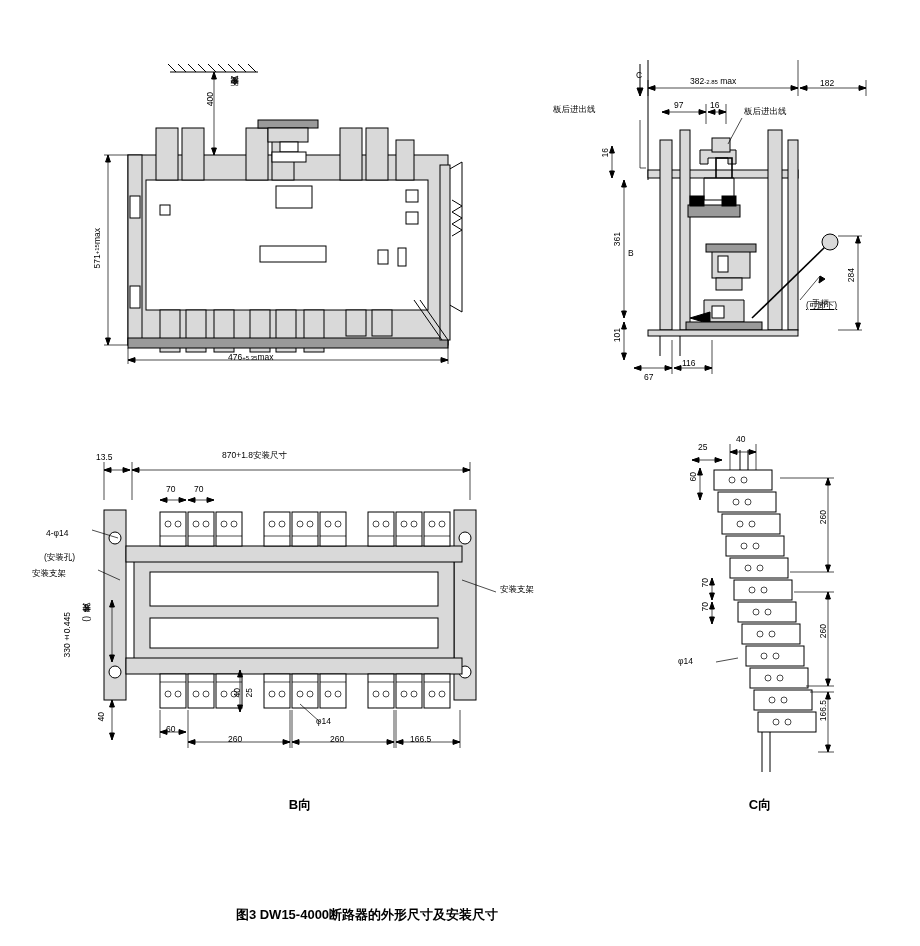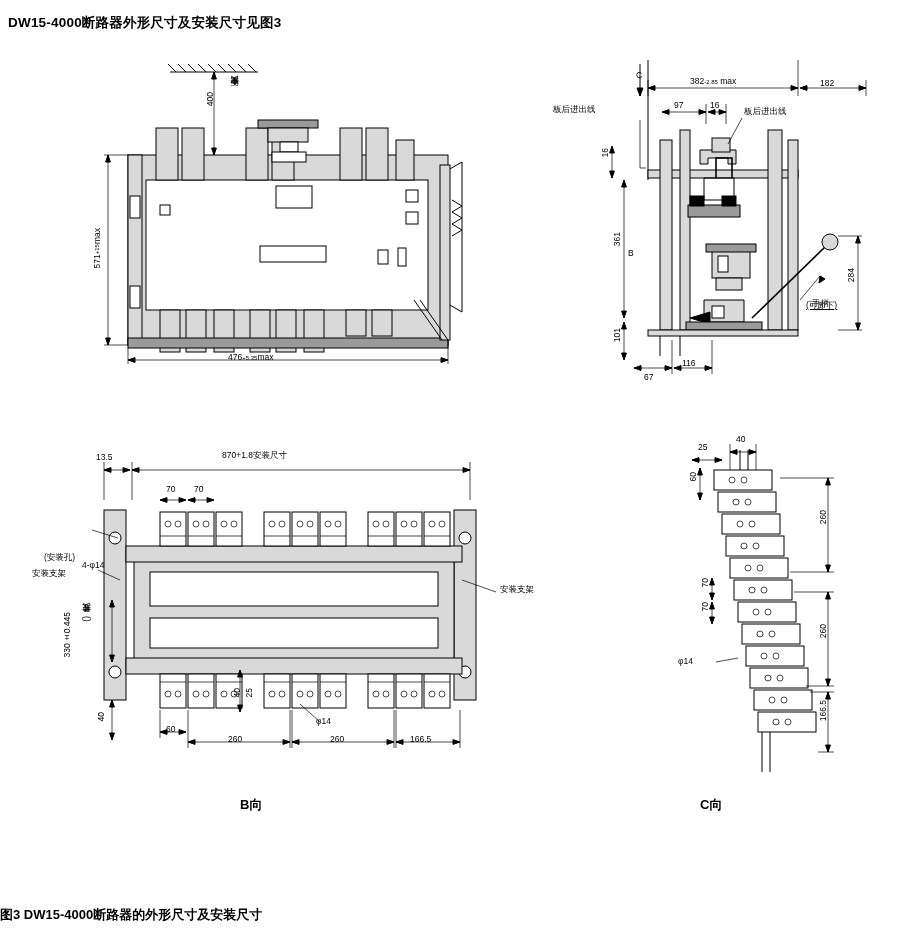--- a/index.html
+++ b/index.html
@@ -10,41 +10,40 @@
     color:#000;
     position:relative;
     overflow:hidden;
   }
   .page{position:relative;width:920px;height:946px;}
   .title{
     position:absolute;left:8px;top:14px;
     font-size:13.5px;font-weight:bold;letter-spacing:.2px;
   }
   .caption{
-    position:absolute;text-align:left;font-size:13px;font-weight:bold;
+    position:absolute;text-align:center;font-size:13px;font-weight:bold;
   }
   .lbl{position:absolute;font-size:10px;white-space:nowrap;}
   .lbl.sm{font-size:8.5px;}
   .vertu{writing-mode:vertical-rl;transform:rotate(180deg);}
   svg{position:absolute;left:0;top:0;overflow:visible;}
   .ln{stroke:#000;stroke-width:1;fill:none;}
   .ln2{stroke:#000;stroke-width:1.6;fill:none;}
   .thin{stroke:#000;stroke-width:.7;fill:none;}
   .fillg{fill:#d9d9d9;stroke:#000;stroke-width:1;}
   .filld{fill:#9a9a9a;stroke:#000;stroke-width:1;}
   .fillw{fill:#ffffff;stroke:#000;stroke-width:1;}
   .fillk{fill:#000;stroke:#000;stroke-width:1;}
   .hatch{stroke:#000;stroke-width:1;}
 </style>
 </head>
 <body>
 
 <div class="page">
 
-  <div class="title">DW15-4000断路器外形尺寸及安装尺寸见图3</div>
 
   <svg width="920" height="946">
 
     <g class="hatch">
       <line x1="170" y1="72" x2="258" y2="72"></line>
       <line x1="176" y1="72" x2="168" y2="64"></line>
       <line x1="186" y1="72" x2="178" y2="64"></line>
       <line x1="196" y1="72" x2="188" y2="64"></line>
       <line x1="206" y1="72" x2="198" y2="64"></line>
       <line x1="216" y1="72" x2="208" y2="64"></line>
@@ -395,21 +394,21 @@
     <line class="thin" x1="240" y1="670" x2="240" y2="712"></line>
     <path class="fillk" d="M240 670 l-2.4 7 h4.8 z"></path>
     <path class="fillk" d="M240 712 l-2.4 -7 h4.8 z"></path>
     <path class="thin" d="M300 704 l20 18"></path>
   </svg>
 
   <div class="lbl sm" style="left:96px;top:452px;">13.5</div>
   <div class="lbl sm" style="left:222px;top:450px;">870+1.8安装尺寸</div>
   <div class="lbl sm" style="left:166px;top:484px;">70</div>
   <div class="lbl sm" style="left:194px;top:484px;">70</div>
-  <div class="lbl sm" style="left:46px;top:560px;margin-left:36px;">4-φ14</div>
+  <div class="lbl sm" style="left:46px;top:528px;">4-φ14</div>
   <div class="lbl sm" style="left:44px;top:552px;">(安装孔)</div>
   <div class="lbl sm" style="left:32px;top:568px;">安装支架</div>
   <div class="lbl sm" style="left:500px;top:584px;">安装支架</div>
   <div class="lbl sm vertu" style="left:62px;top:612px;">330±0.445</div>
   <div class="lbl sm vertu" style="left:80px;top:616px;">(安装尺寸)</div>
   <div class="lbl sm vertu" style="left:96px;top:712px;">40</div>
   <div class="lbl sm" style="left:166px;top:724px;">60</div>
   <div class="lbl sm" style="left:228px;top:734px;">260</div>
   <div class="lbl sm" style="left:330px;top:734px;">260</div>
   <div class="lbl sm" style="left:410px;top:734px;">166.5</div>

